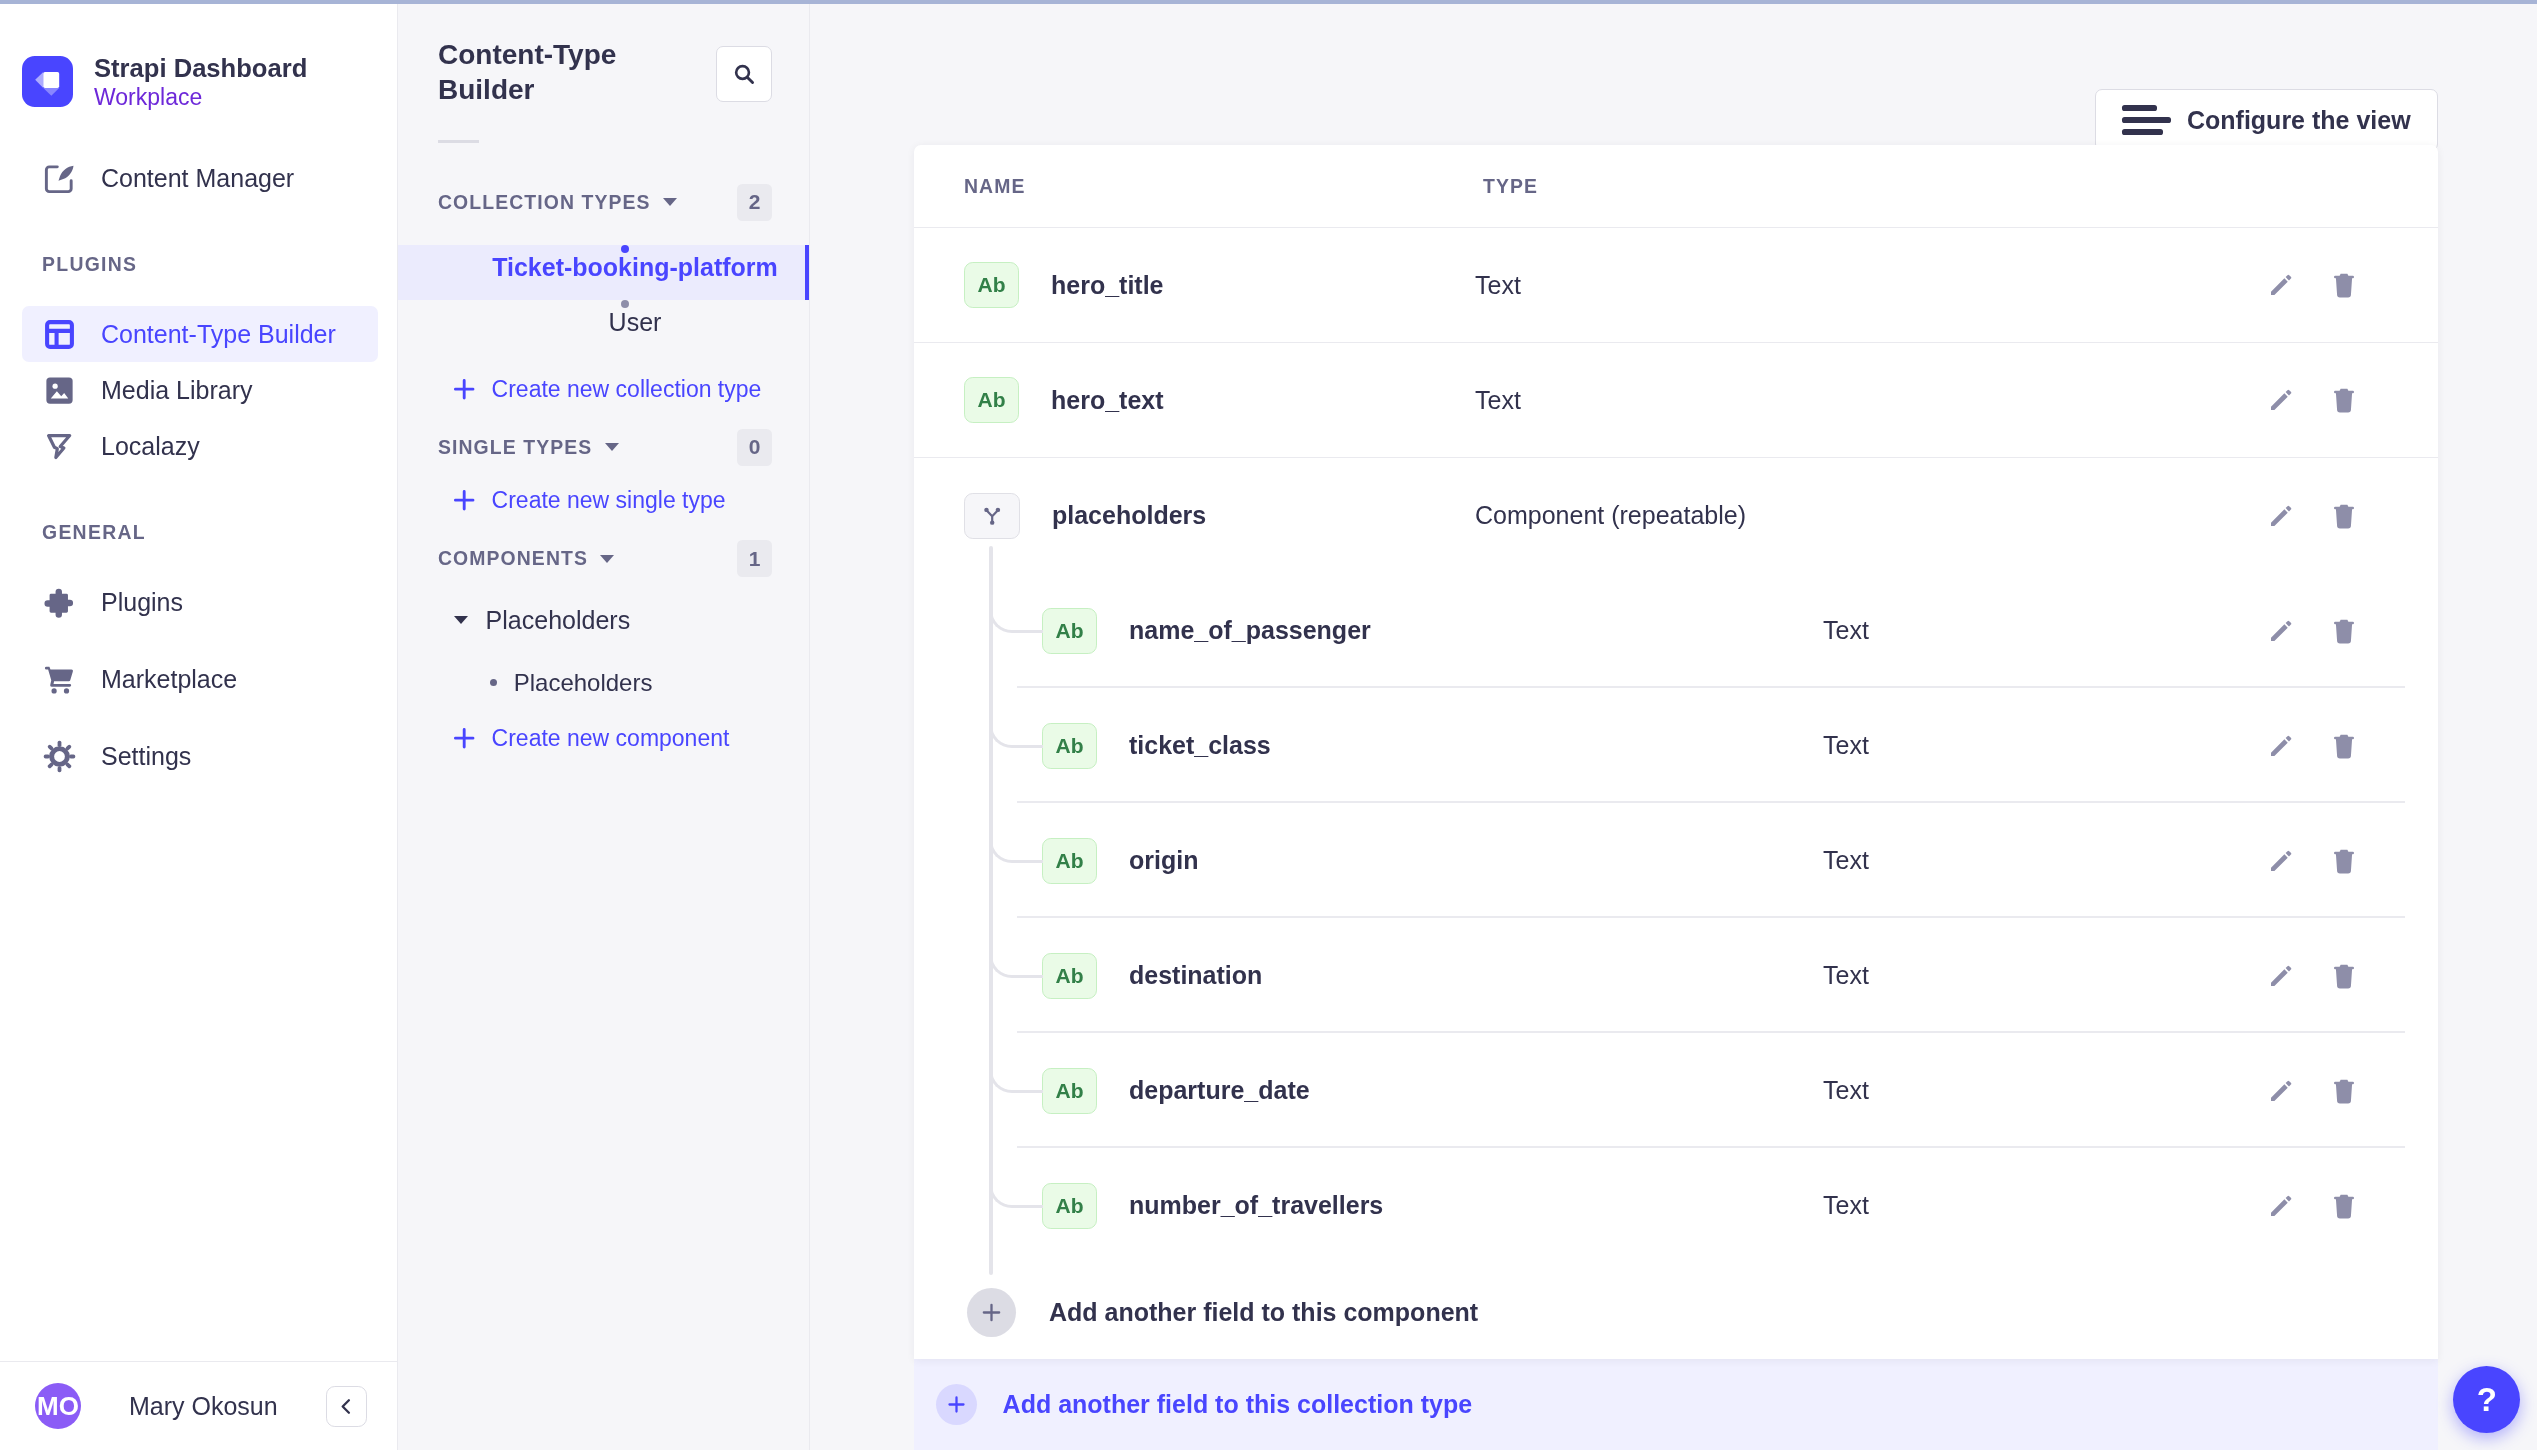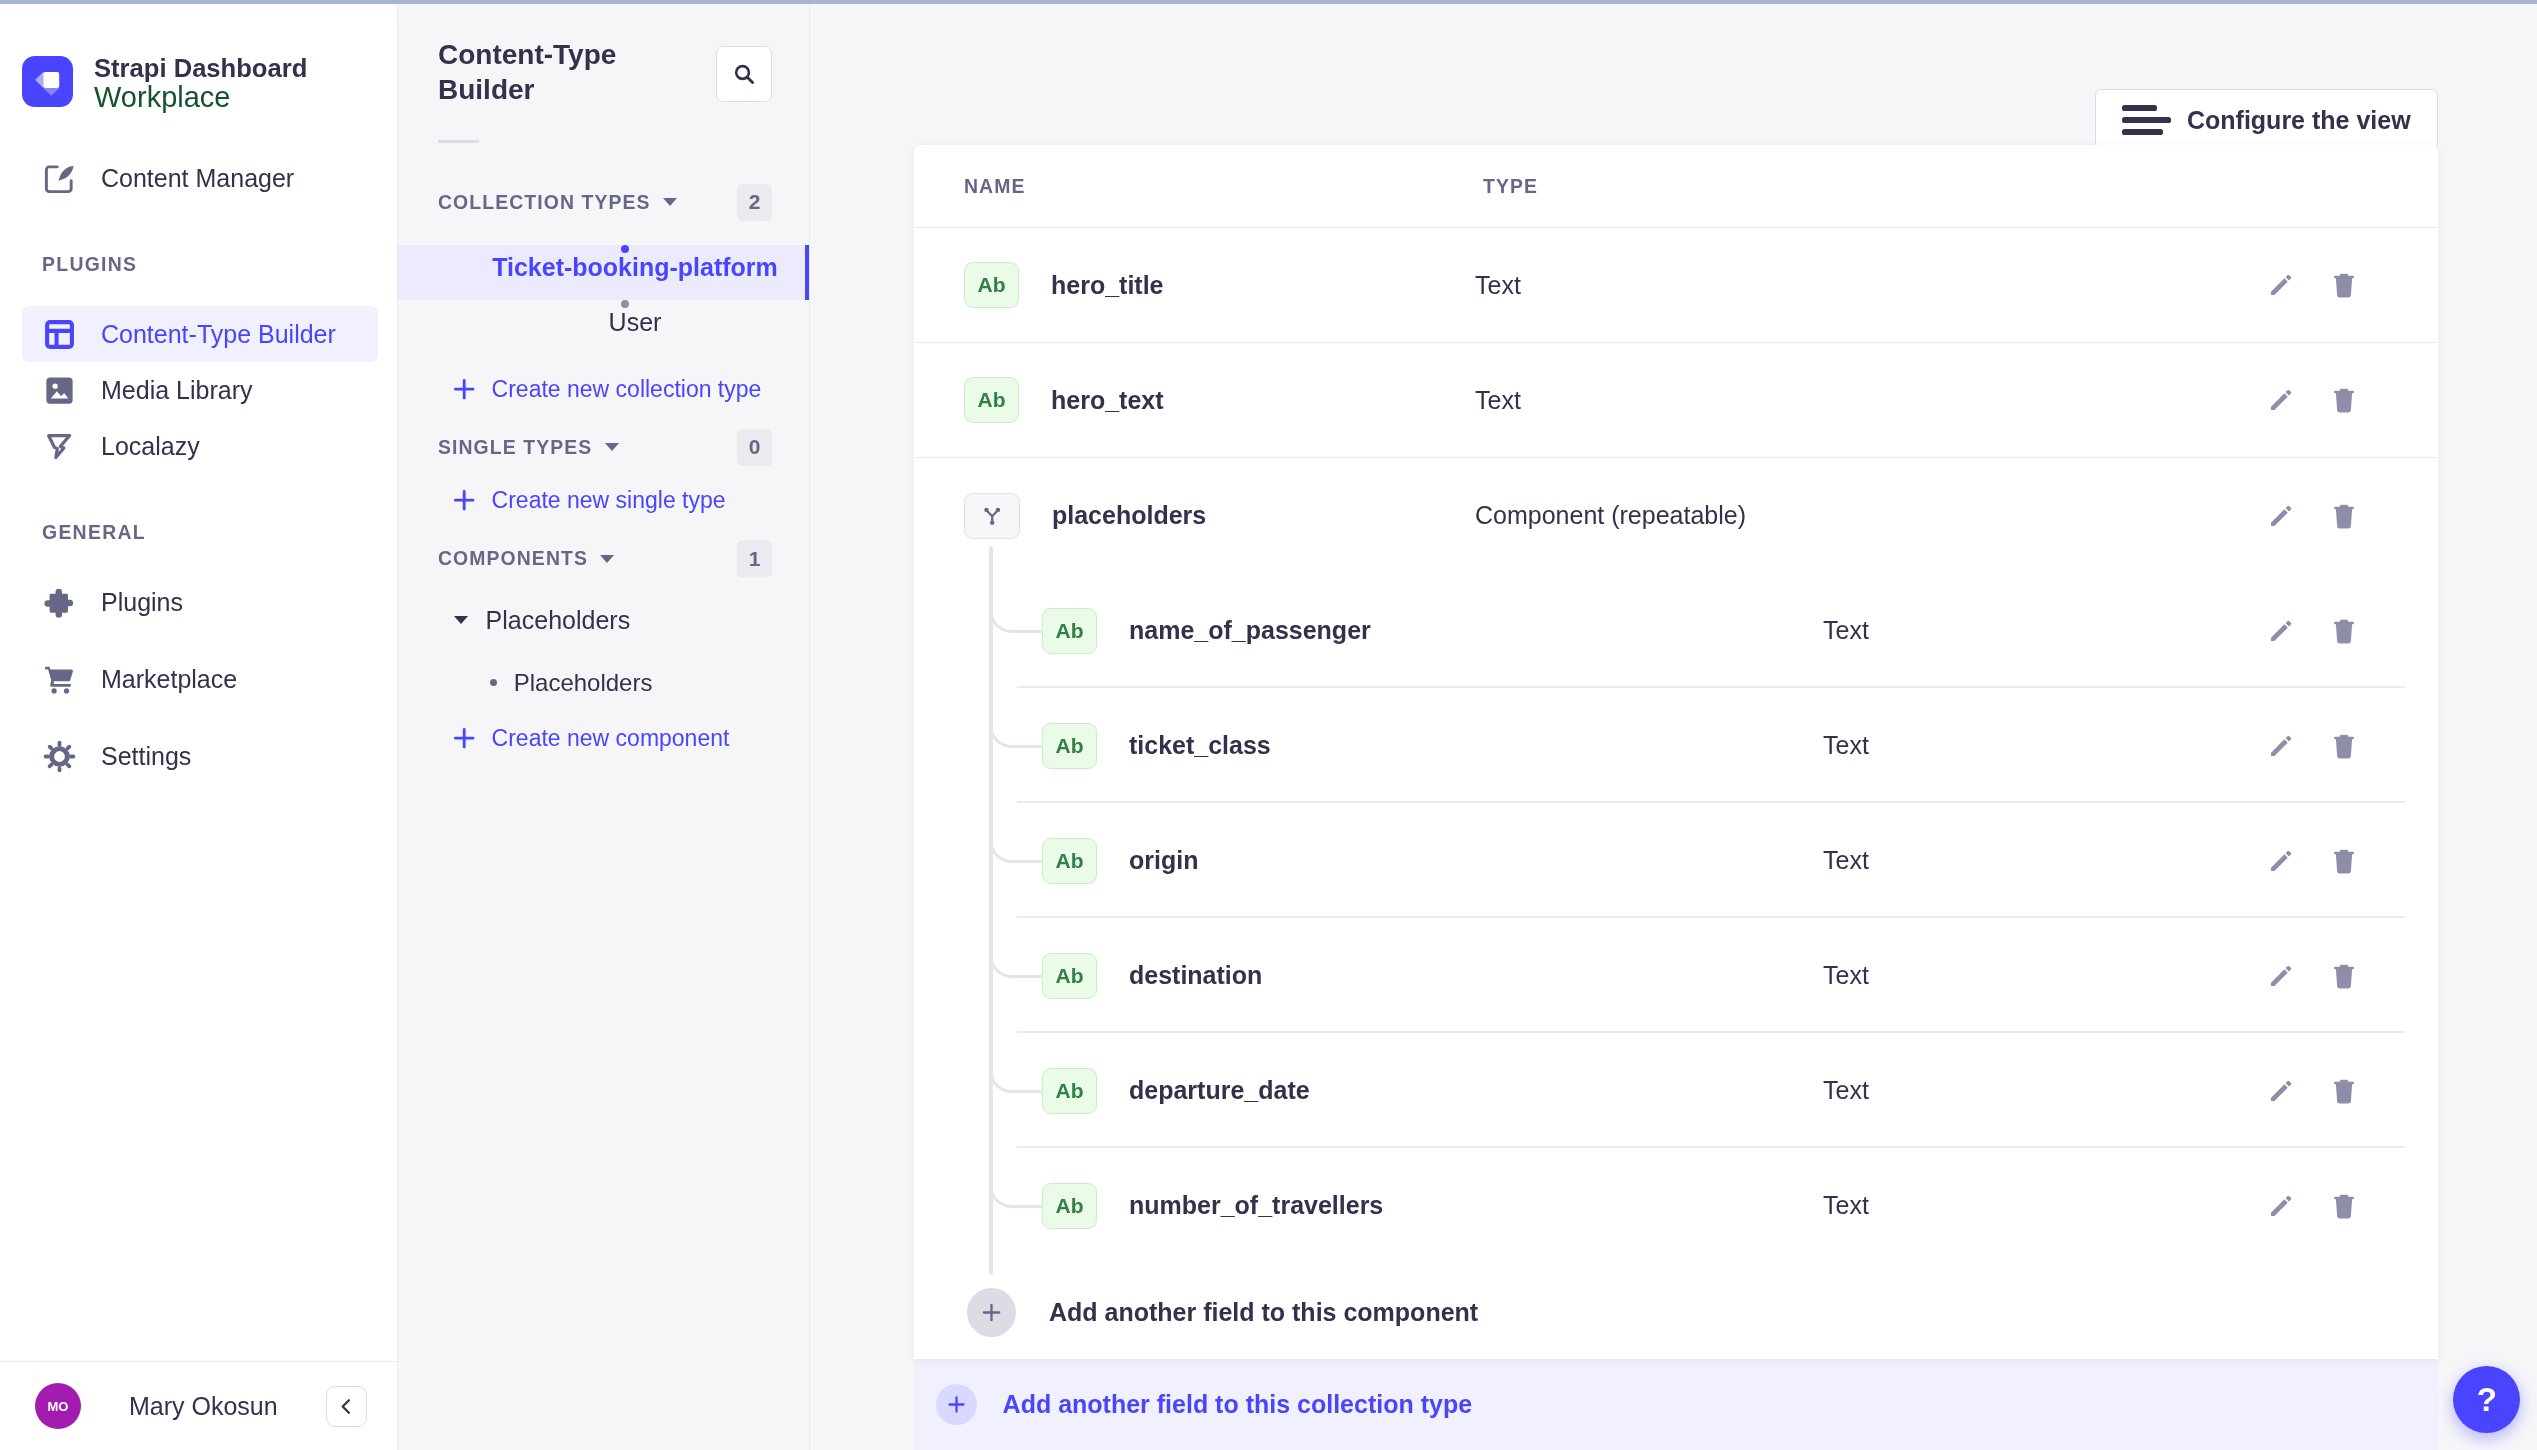--- a/index.html
+++ b/index.html
@@ -14,21 +14,21 @@
   .app { display: flex; height: 100%; }
 
   
   .sidebar {
     width: 398px; flex-shrink: 0; background: #ffffff;
     border-right: 1.8px solid #eaeaef; display: flex; flex-direction: column;
   }
   .brand { display: flex; align-items: center; gap: 21px; padding: 38px 17.6px 0 22px; height: 125px; }
   .brand-logo { width: 51px; height: 51px; flex-shrink: 0; }
   .brand-title { font-size: 25.6px; font-weight: 700; color: #32324d; line-height: 32px; }
-  .brand-sub { font-size: 29px; color: #14532d; line-height: 26.4px; }
+  .brand-sub { font-size: 23px; color: #6d28d9; line-height: 26.4px; }
   .nav { padding-top: 25px; display: flex; flex-direction: column; }
   .nav-item {
     height: 56px; display: flex; align-items: center; gap: 24px;
     padding-left: 42px; font-size: 25px; font-weight: 500; color: #32324d; cursor: pointer;
   }
   .nav-item .nicon { width: 35px; height: 35px; color: #666687; flex-shrink: 0; display: flex; align-items: center; justify-content: center; }
   .nav-item.active {
     background: #f0f0ff; border-radius: 7px; margin: 0 19.4px 0 22px;
     padding-left: 20px; color: #4945ff;
   }
@@ -36,22 +36,22 @@
   .nav-label {
     padding-left: 42px; font-size: 19.4px; font-weight: 700; letter-spacing: 1.3px;
     color: #666687; margin-top: 47px; margin-bottom: 30px;
   }
   .nav-gap { height: 21px; }
   .sidebar-footer {
     margin-top: auto; border-top: 1.8px solid #eaeaef; height: 89px;
     display: flex; align-items: center; padding: 0 30px 0 35px;
   }
   .avatar {
-    width: 46px; height: 46px; border-radius: 50%; background: #a21caf; color: #fff;
-    font-size: 13px; font-weight: 700; display: flex; align-items: center; justify-content: center;
+    width: 46px; height: 46px; border-radius: 50%; background: #8b5cf6; color: #fff;
+    font-size: 26px; font-weight: 700; display: flex; align-items: center; justify-content: center;
   }
   .user-name { margin-left: 48px; font-size: 25px; font-weight: 500; color: #32324d; }
   .collapse-btn {
     margin-left: auto; width: 41px; height: 41px; border-radius: 8.8px; background: #fff;
     border: 1.8px solid #dcdce4; display: flex; align-items: center; justify-content: center;
     color: #32324d; cursor: pointer;
   }
 
   
   .panel {

